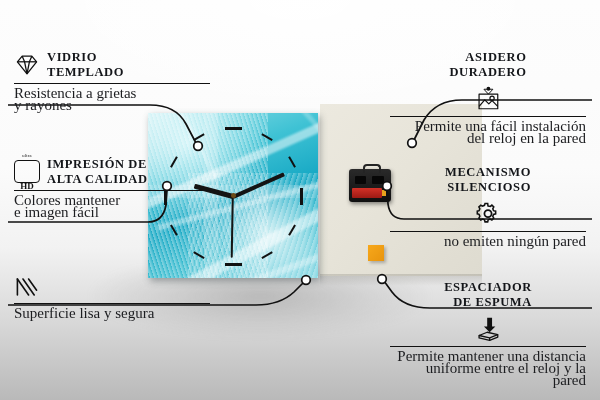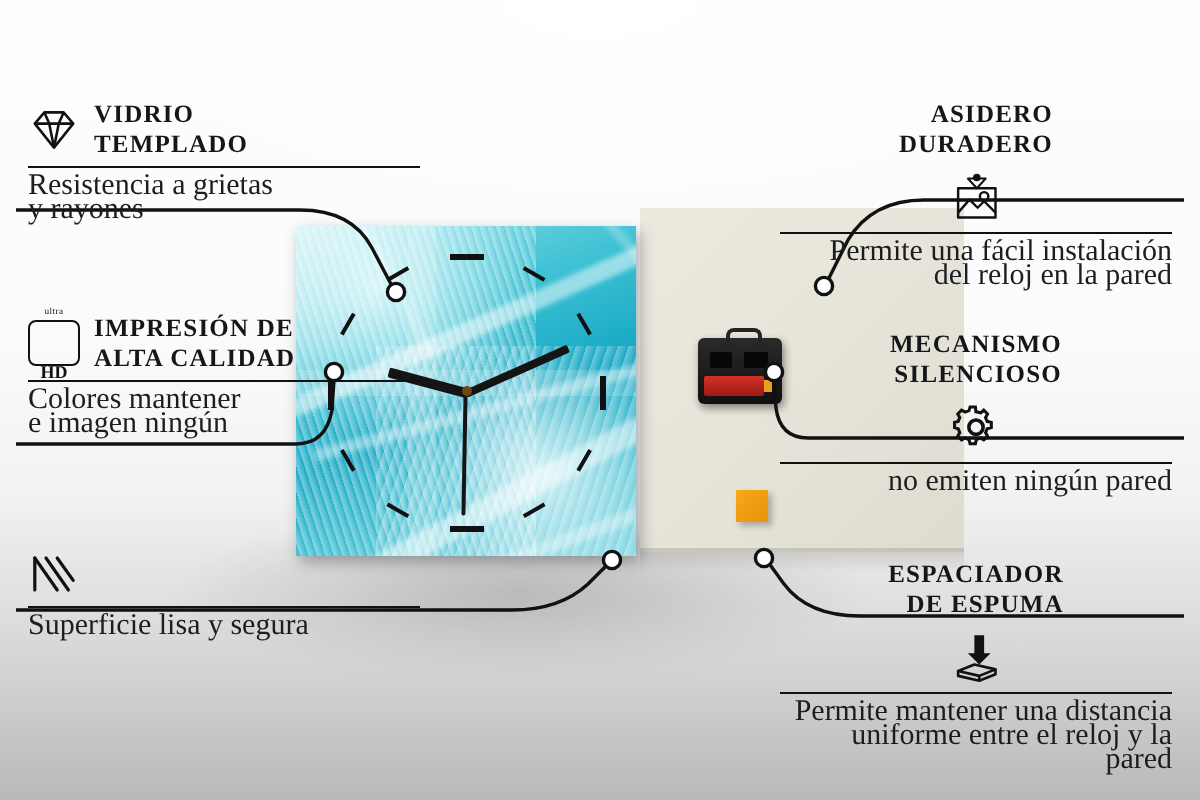--- a/index.html
+++ b/index.html
@@ -210,21 +210,21 @@
         <span class="d">HD</span>
       </div>
       <div class="titles">
         <div>IMPRESIÓN DE</div>
         <div>ALTA CALIDAD</div>
       </div>
     </div>
     <div class="rule"></div>
     <div class="desc">
       <div>Colores mantener</div>
-      <div>e imagen ningún</div>
+      <div>e imagen fácil</div>
     </div>
   </div>
 
   <div class="feat left" style="left:14px;top:275px;">
     <div class="head">
       <svg class="ico" viewBox="0 0 32 30">
         <g fill="none" stroke="#111" stroke-width="2" stroke-linecap="round">
           <path d="M4,5 L4,25"></path>
             <path d="M4,5 L18,25"></path>
             <path d="M11,5 L25,25"></path>

